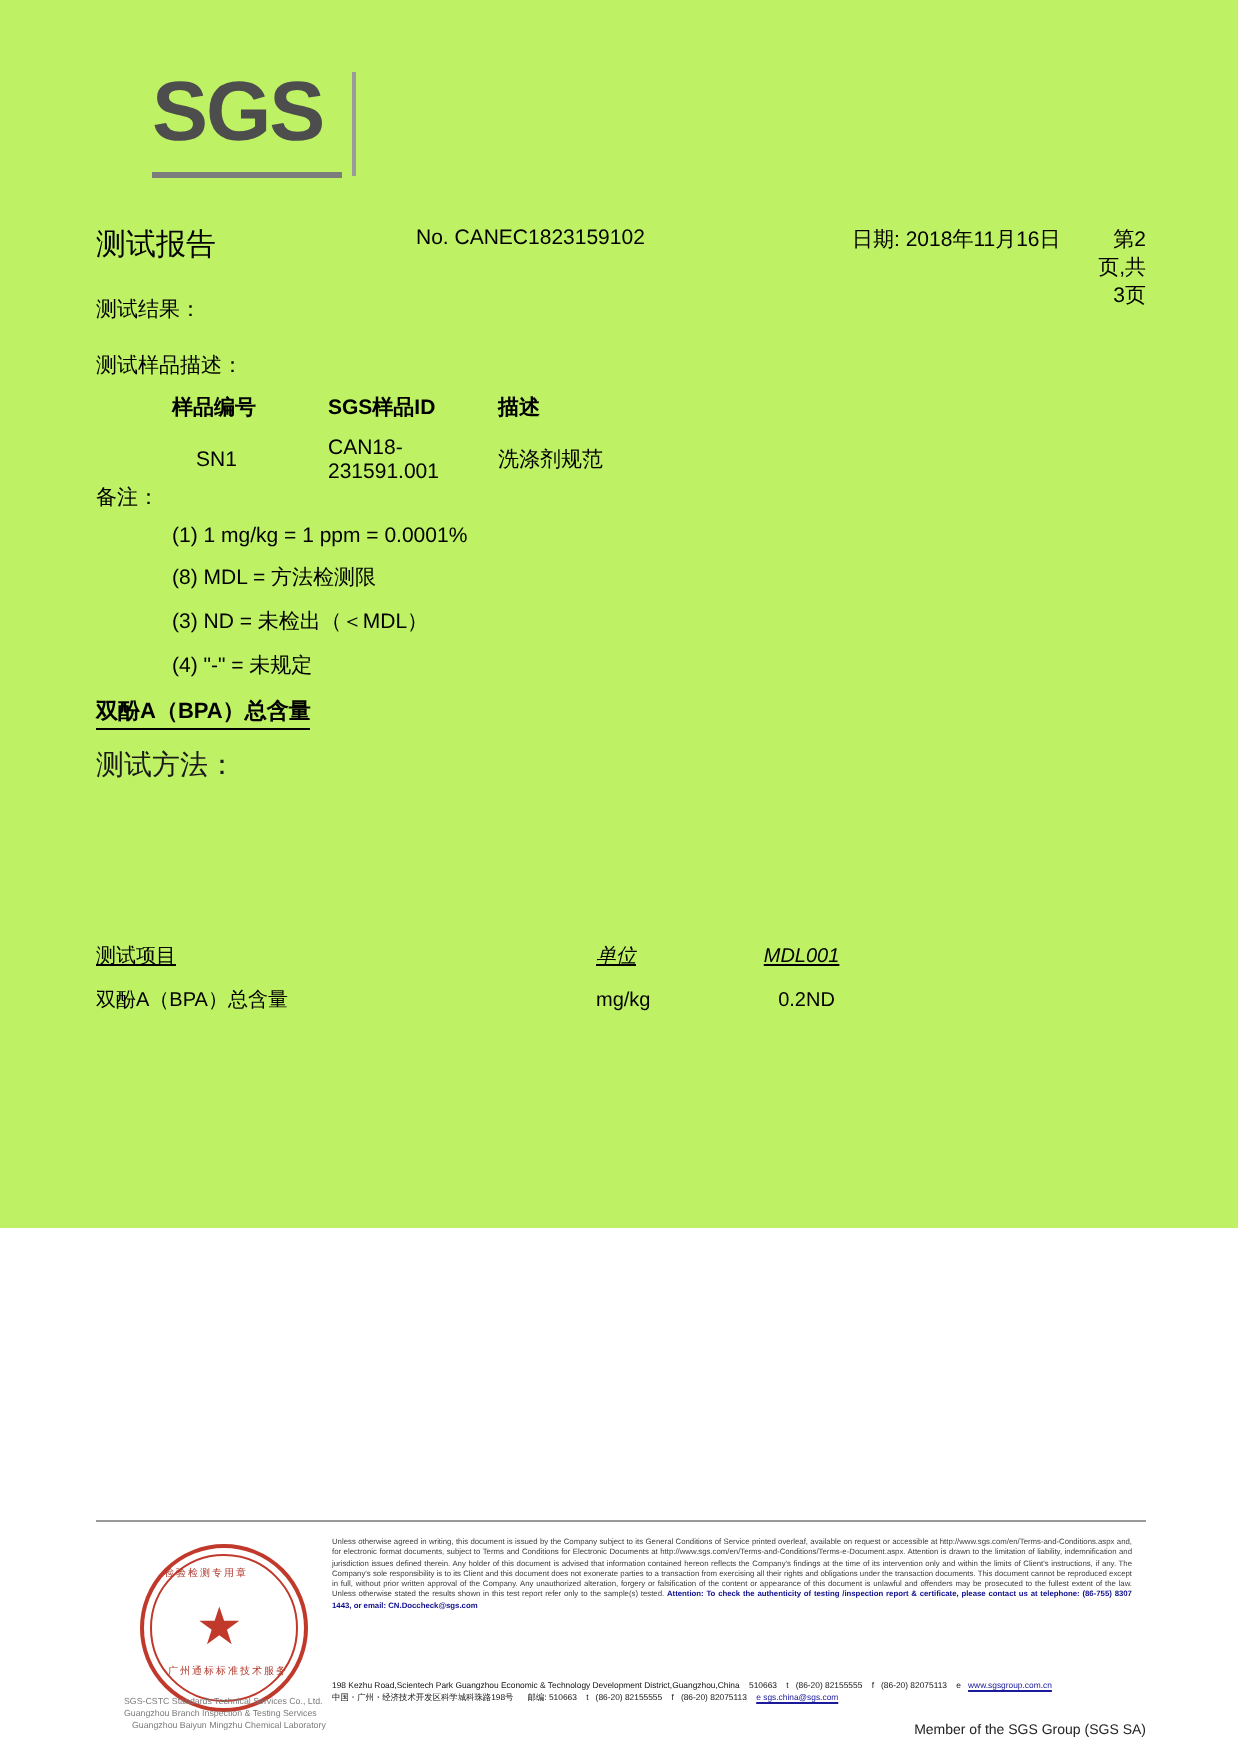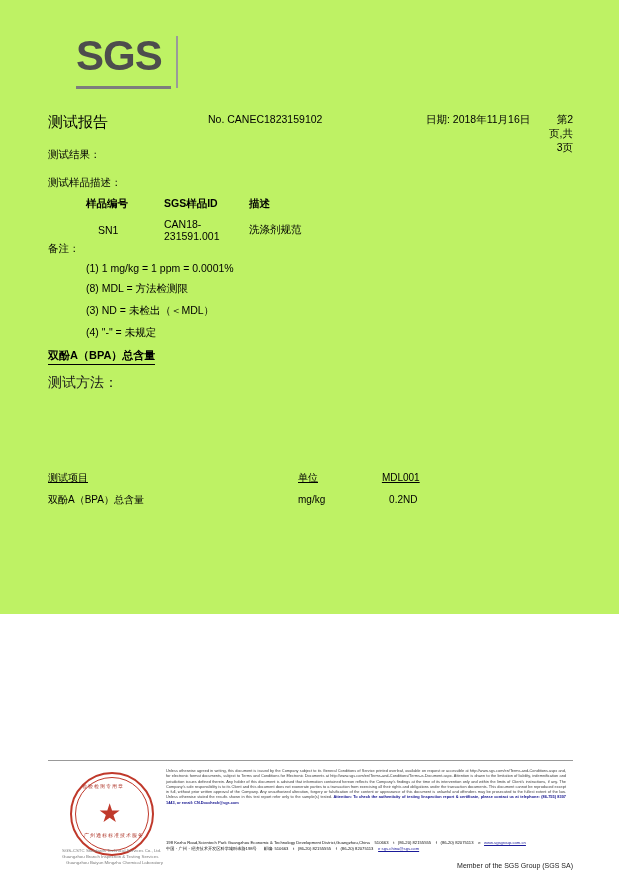--- a/index.html
+++ b/index.html
@@ -151,21 +151,21 @@
     color: #000;
     margin-top: 47px;
   }
   .res-row { display: flex; align-items: baseline; }
   .res-head .c { padding-bottom: 4px; }
   .res-head .c1 { text-decoration: underline; }
   .c1 { width: 250px; }
   .c2 { width: 60px; text-align: left; }
   .c3 { width: 45px; text-align: right; }
   .c4 { width: 70px; text-align: left; }
-  .res-head .c2, .res-head .c3, .res-head .c4 { text-decoration: underline; font-weight: normal; }
+  .res-head .c2, .res-head .c3, .res-head .c4 { text-decoration: underline; font-weight: normal; font-style: italic; }
   .res-body { margin-top: 4px; }
 
   
   .footer-rule {
     position: absolute;
     left: 48px;
     top: 760px;
     width: 525px;
     height: 1px;
     background: #999;

